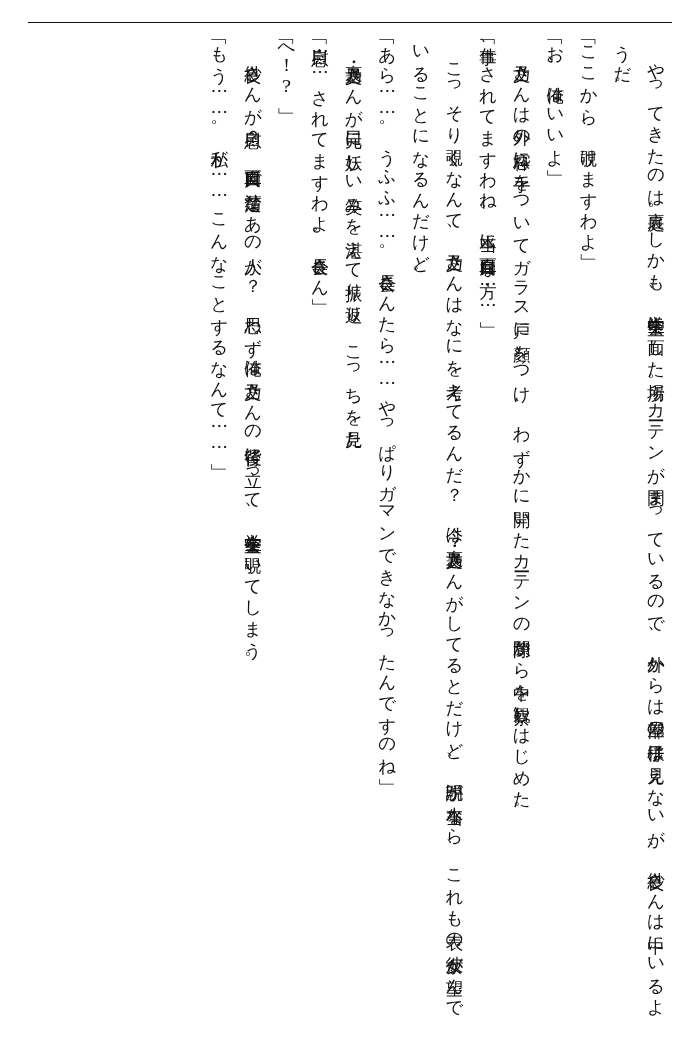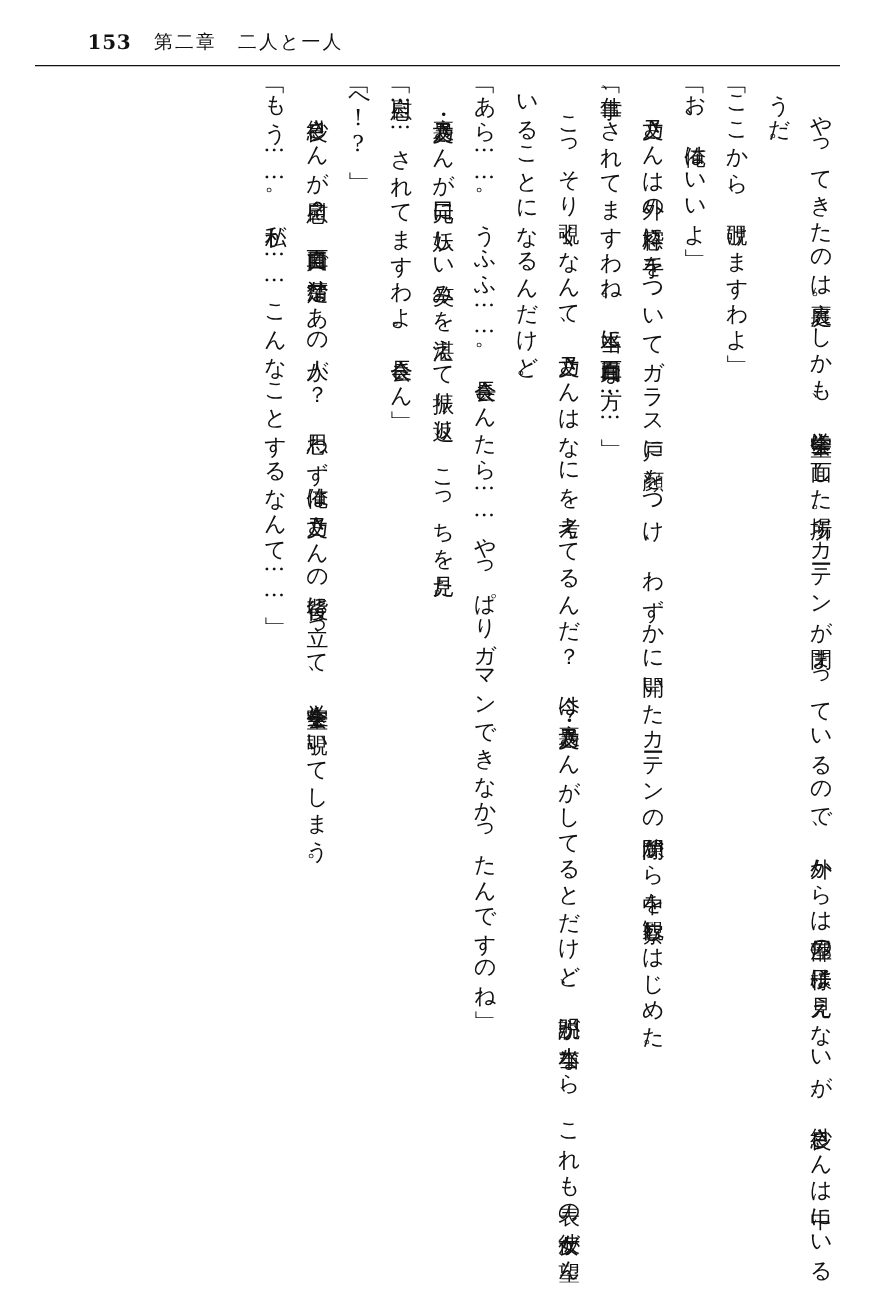--- a/index.html
+++ b/index.html
@@ -84,24 +84,20 @@
   }
   .vtext p.noindent {
     text-indent: 0;
   }
 </style>
 </head>
 <body>
 
 <div class="page">
 
-  <div class="runhead">
-    <span class="folio">153</span>
-    <span class="chapter">第二章　二人と一人</span>
-  </div>
 
   <div class="rule"></div>
 
   <div class="body-area">
     <div class="vtext" id="vtext"><p class="indent">やってきたのは裏庭。しかも、学生会室に面した場所。カーテンが閉まっているので、外からは部屋の様子は見えないが、紗良さんは中にいるようだ。</p><p class="noindent">「ここから、覗けますわよ」</p><p class="noindent">「お、俺はいいよ」</p><p class="indent">文乃さんは外の窓枠に手をついてガラス戸に顔をつけ、わずかに開いたカーテンの隙間から中を観察しはじめた。</p><p class="noindent">「仕事、されてますわね。本当に真面目な方……」</p><p class="indent">こっそり覗くなんて、文乃さんはなにを考えてるんだ？　今は裏・文乃さんがしてるとだけど、説明が本当なら、これも表の彼女が望んでいることになるんだけど。</p><p class="noindent">「あら……。うふふ……。会長さんたら……やっぱりガマンできなかったんですのね」</p><p class="indent">裏・文乃さんが口元に妖しい笑みを湛えて振り返り、こっちを見た。</p><p class="noindent">「自慰……されてますわよ。会長さん」</p><p class="noindent">「へ!?」</p><p class="indent">紗良さんが自慰？　真面目で清楚なあの人が？　思わず俺は文乃さんの背後に立って、学生会室を覗いてしまう。</p><p class="noindent">「もう……。私が……こんなことするなんて……」</p></div>
   </div>
 
 </div>
 
 </body></html>

